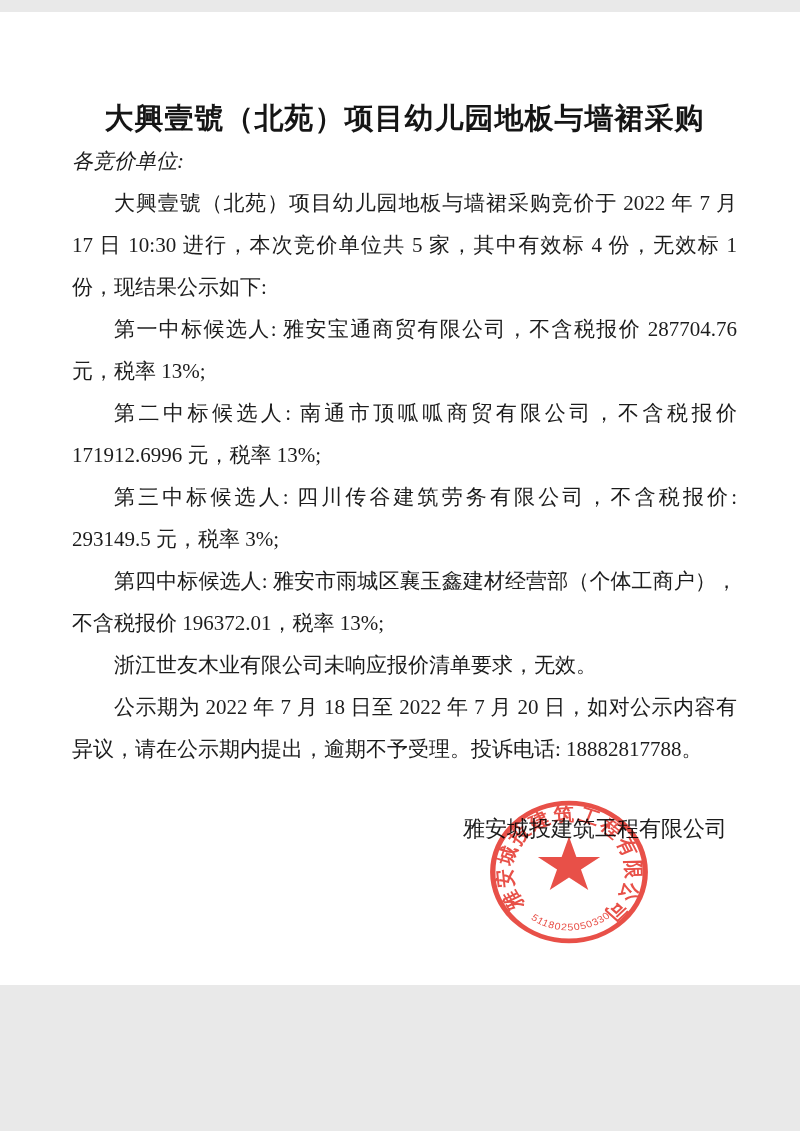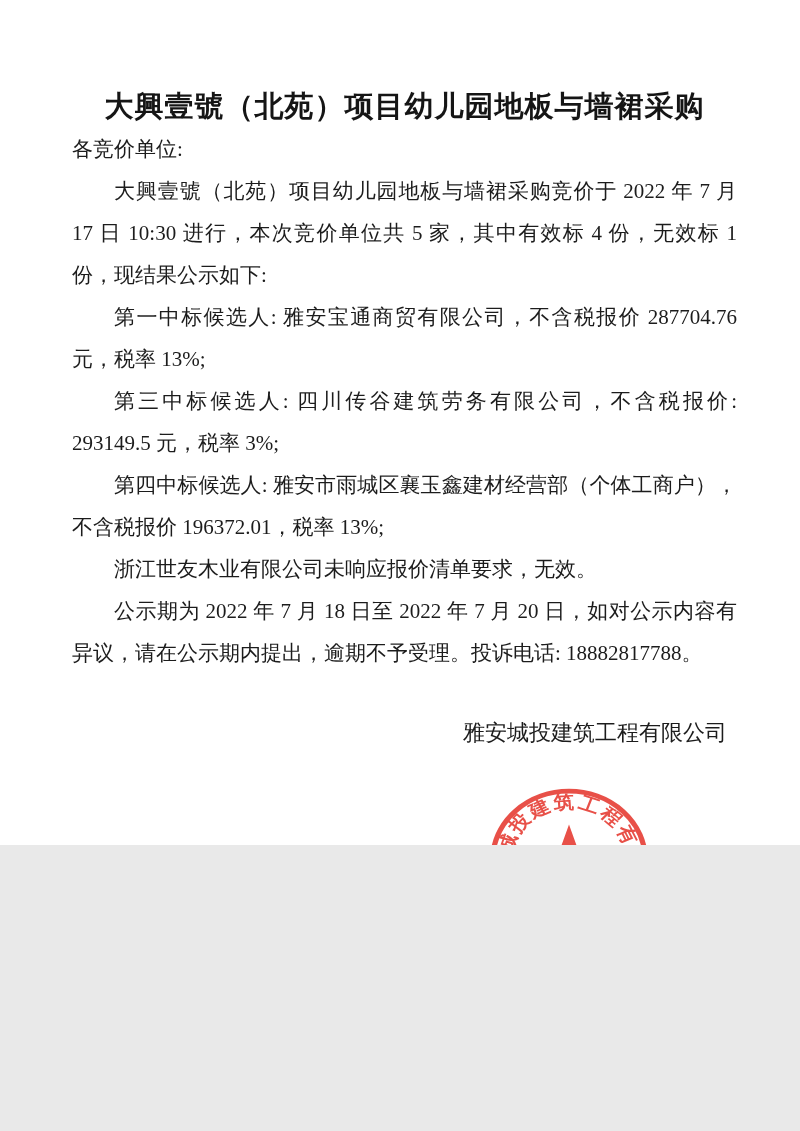--- a/index.html
+++ b/index.html
@@ -1,20 +1,20 @@
 <!DOCTYPE html>
 <html><head>
 <meta charset="utf-8">
 <style>
   html, body { margin: 0; padding: 0; background: #e9e9e9; }
   .page {
     position: relative;
     width: 800px;
-    height: 845px;
-    margin: 0 auto;
+    height: 973px;
+    margin: 12px auto;
     background: #ffffff;
     overflow: hidden;
     font-family: "Liberation Serif", "DejaVu Serif", serif;
     color: #1c1c1c;
   }
   .content {
     padding: 84px 63px 0 72px;
   }
   .title-line {
     text-align: center;
@@ -22,20 +22,21 @@
     font-weight: 700;
     font-size: 29px;
     line-height: 44px;
     letter-spacing: 1px;
     color: #151515;
   }
   .salutation {
     font-size: 21px;
     line-height: 42px;
     margin-top: 0;
+    font-style: italic;
   }
   .para {
     margin: 0;
     font-size: 21px;
     line-height: 42px;
     text-align: justify;
     text-justify: inter-character;
     text-indent: 2em;
   }
   .sign-block {
@@ -78,20 +79,21 @@
 
 <div class="page">
   <div class="content">
 
     <div class="title-line">大興壹號（北苑）项目幼儿园地板与墙裙采购</div>
 
     <div class="salutation">各竞价单位:</div>
 
     <p class="para">大興壹號（北苑）项目幼儿园地板与墙裙采购竞价于 2022 年 7 月 17 日 10:30 进行，本次竞价单位共 5 家，其中有效标 4 份，无效标 1 份，现结果公示如下:</p>
     <p class="para">第一中标候选人: 雅安宝通商贸有限公司，不含税报价 287704.76 元，税率 13%;</p>
+    <p class="para">第二中标候选人: 南通市顶呱呱商贸有限公司，不含税报价 171912.6996 元，税率 13%;</p>
     <p class="para">第三中标候选人: 四川传谷建筑劳务有限公司，不含税报价: 293149.5 元，税率 3%;</p>
     <p class="para">第四中标候选人: 雅安市雨城区襄玉鑫建材经营部（个体工商户），不含税报价 196372.01，税率 13%;</p>
     <p class="para">浙江世友木业有限公司未响应报价清单要求，无效。</p>
     <p class="para">公示期为 2022 年 7 月 18 日至 2022 年 7 月 20 日，如对公示内容有异议，请在公示期内提出，逾期不予受理。投诉电话: 18882817788。</p>
 
     <div class="sign-block">
       <div class="sign-company">雅安城投建筑工程有限公司</div>
     </div>
   </div>
 

